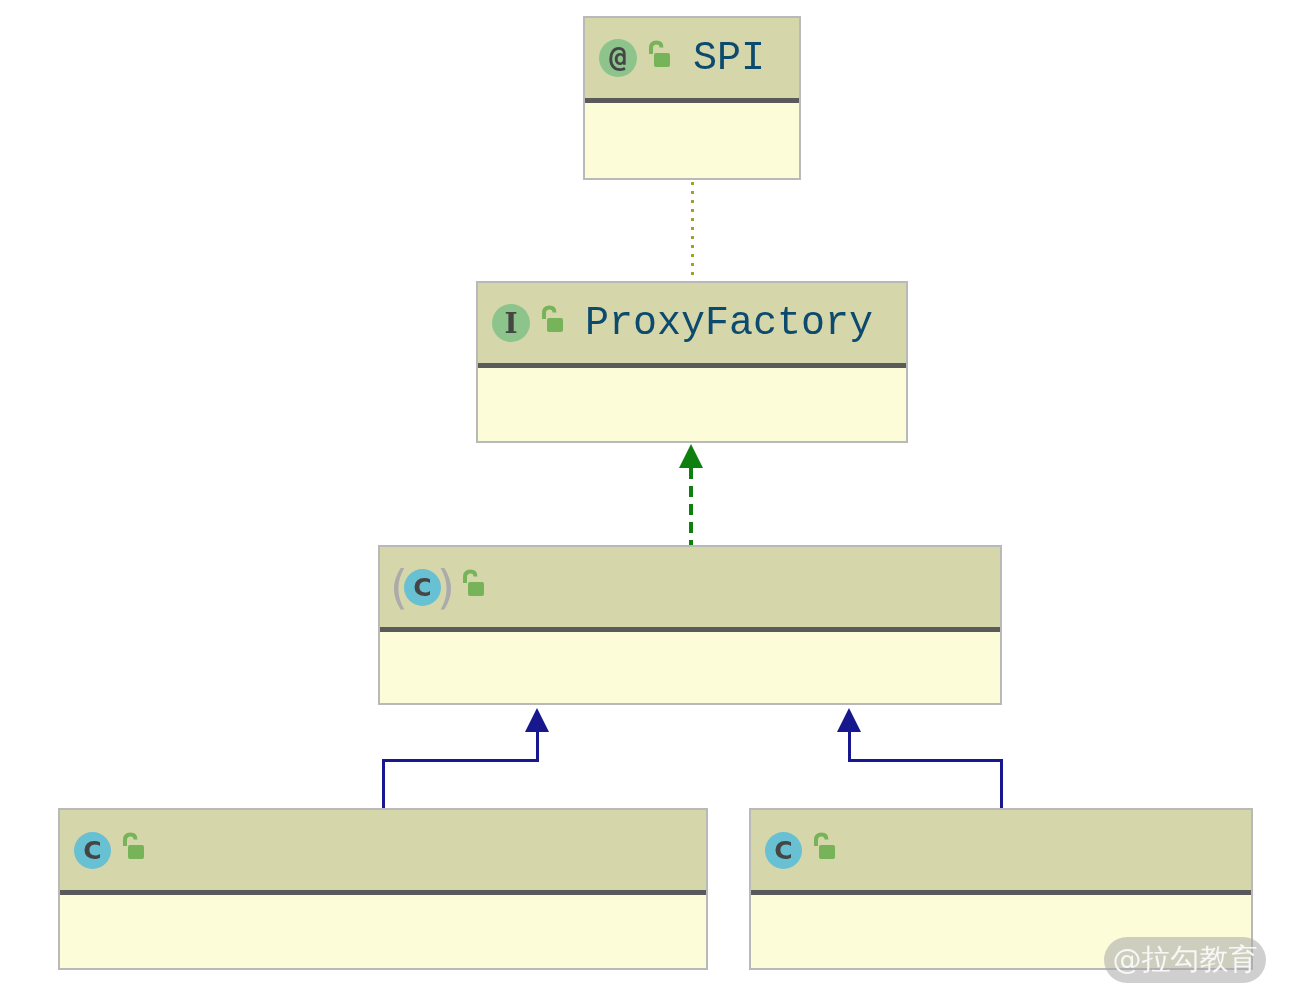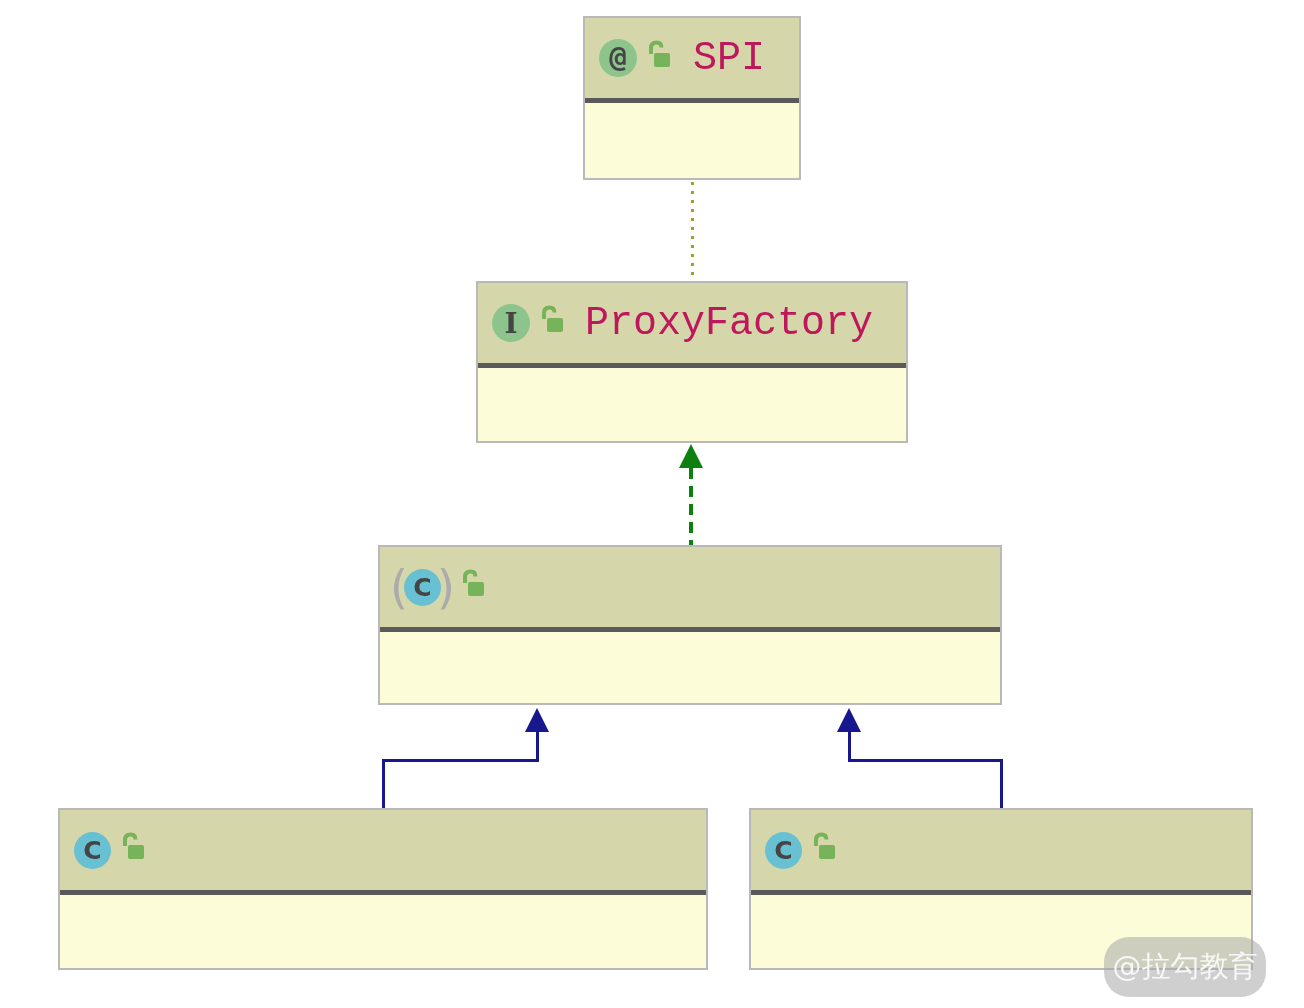--- a/index.html
+++ b/index.html
@@ -29,21 +29,21 @@
     display: flex;
     align-items: center;
     padding: 0 14px;
   }
   .node-body { flex: 1; background: #fcfcd9; }
   .node-title {
     flex: 1;
     text-align: center;
     font-family: "Liberation Mono", monospace;
     font-size: 40px;
-    color: #be185d;
+    color: #0c4a6e;
     white-space: nowrap;
   }
   .circle {
     flex: none;
     width: 38px; height: 38px;
     border-radius: 50%;
     display: flex; align-items: center; justify-content: center;
     color: #454545;
   }
   .circle.green { background: #8cc48c; }
@@ -75,21 +75,21 @@
     background: repeating-linear-gradient(to bottom, #0f800f 0 11px, transparent 11px 18px);
   }
   .tri-up { width: 0; height: 0; border-left: 12px solid transparent; border-right: 12px solid transparent; }
   .tri-green { border-bottom: 24px solid #0f800f; }
   .tri-navy  { border-bottom: 24px solid #17178e; }
 
   
   .watermark {
     position: absolute;
     left: 1104px; top: 937px;
-    width: 162px; height: 60px;
+    width: 162px; height: 46px;
     border-radius: 25px;
     background: rgba(167,167,167,0.55);
     color: #f7f7f7;
     font-size: 29px;
     display: flex; align-items: center; justify-content: center;
     font-family: "DejaVu Sans", sans-serif;
     white-space: nowrap;
   }
 </style>
 </head>

